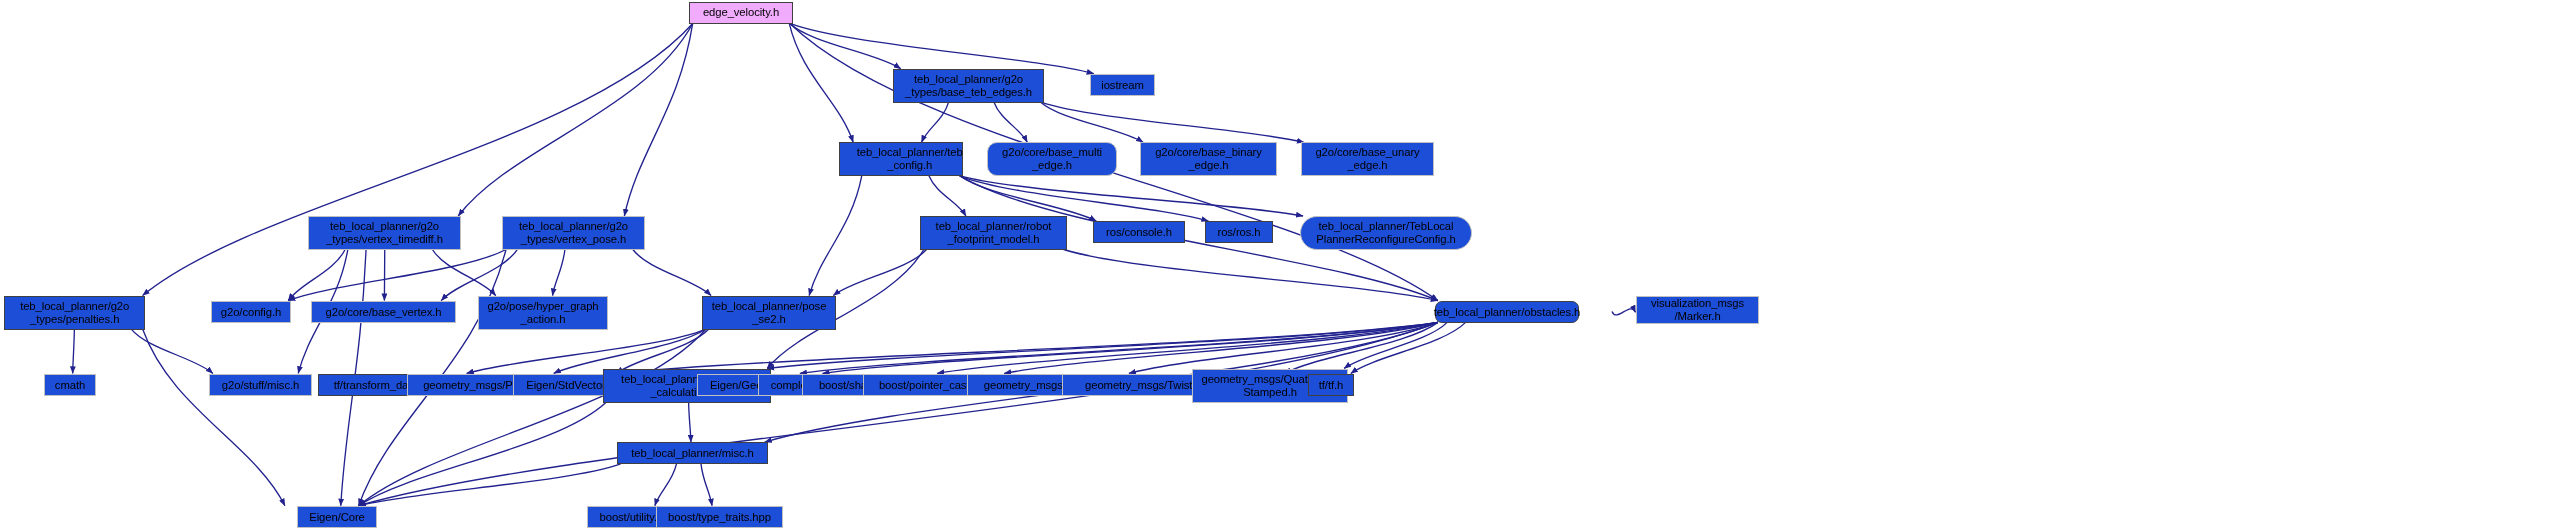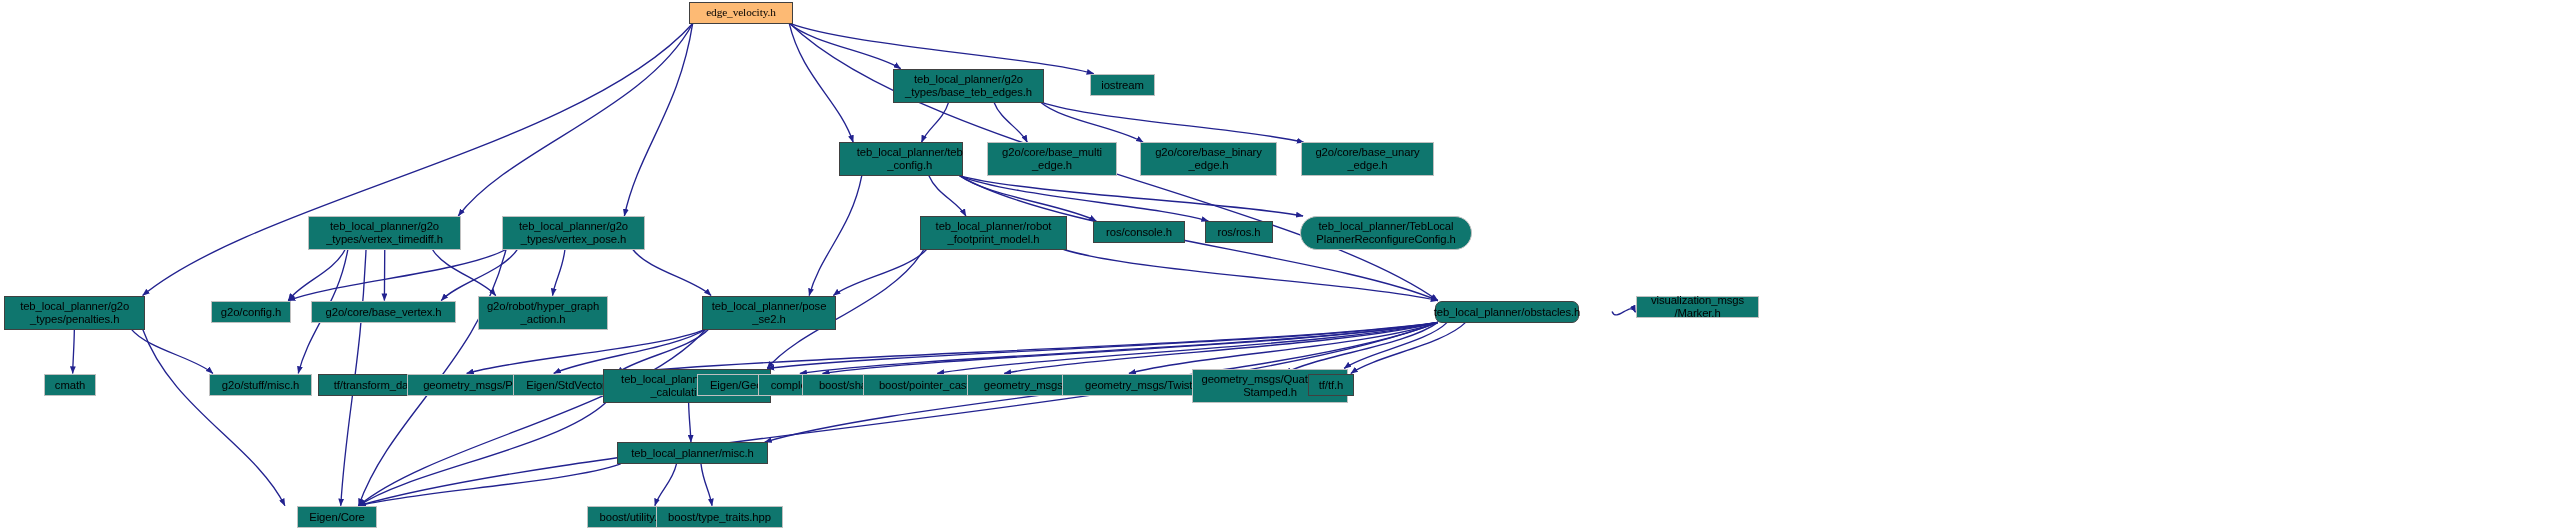--- a/index.html
+++ b/index.html
@@ -18,37 +18,36 @@
     width:2576px;height:530px;
     pointer-events:none;
   }
   .node{
     position:absolute;
     box-sizing:border-box;
     display:flex;
     align-items:center;
     justify-content:center;
     text-align:center;
-    background:#0f766e;
+    background:#1d4ed8;
     border:0.8px solid #c0c0c0;
     color:#000000;
     font-size:11.3px;
     line-height:12.6px;
     letter-spacing:-0.1px;
     white-space:pre-line;
     padding:0 2.5px;
     z-index:5;
   }
   .node.bold{
     border:1.7px solid #404040;
   }
   .node.root{
-    background:#fdba74;
+    background:#f0abfc;
     border:1.7px solid #404040;
-    font-family:Liberation Serif, serif;
   }
 </style>
 </head>
 <body>
 
 <div id="canvas">
   <svg id="edges" xmlns="http://www.w3.org/2000/svg" viewBox="0 0 3074 633" width="2576" height="530">
     <defs>
       <marker id="arrow" markerWidth="9" markerHeight="7" refX="8.5" refY="3.5" orient="auto" markerUnits="userSpaceOnUse">
         <path d="M0,0 L9,3.5 L0,7 z" fill="#22228f"></path>
@@ -112,46 +111,46 @@
         <path d="M740,554 C677.4,576.5 495.23400000000004,586.5 427,604" fill="none" stroke="#22228f" stroke-width="1.6" marker-end="url(#arrow)"></path>
       </g>
   </svg>
   <div id="node-layer">
       <div class="node root" style="left: 689px; top: 1.7px; width: 104px; height: 22px;">edge_velocity.h</div>
       <div class="node bold" style="left: 893px; top: 69px; width: 151px; height: 34px;">teb_local_planner/g2o
 _types/base_teb_edges.h</div>
       <div class="node" style="left: 1090px; top: 74px; width: 65px; height: 22px;">iostream</div>
       <div class="node bold" style="left: 839px; top: 142px; width: 124px; height: 34px; padding-left: 20px;">teb_local_planner/teb
 _config.h</div>
-      <div class="node" style="left: 987px; top: 142px; width: 130px; height: 34px;">g2o/core/base_multi
+      <div class="node" style="left: 987px; top: 142px; width: 130px; height: 34px; border-radius: 10px;">g2o/core/base_multi
 _edge.h</div>
       <div class="node" style="left: 1140px; top: 142px; width: 137px; height: 34px;">g2o/core/base_binary
 _edge.h</div>
       <div class="node" style="left: 1301px; top: 142px; width: 133px; height: 34px;">g2o/core/base_unary
 _edge.h</div>
       <div class="node" style="left: 308px; top: 216px; width: 153px; height: 34px;">teb_local_planner/g2o
 _types/vertex_timediff.h</div>
       <div class="node" style="left: 502px; top: 216px; width: 143px; height: 34px;">teb_local_planner/g2o
 _types/vertex_pose.h</div>
       <div class="node bold" style="left: 920px; top: 216px; width: 147px; height: 34px;">teb_local_planner/robot
 _footprint_model.h</div>
       <div class="node bold" style="left: 1093px; top: 221px; width: 92px; height: 22px; text-align: center;">ros/console.h</div>
       <div class="node bold" style="left: 1205px; top: 221px; width: 68px; height: 22px;">ros/ros.h</div>
       <div class="node" style="left: 1300px; top: 216px; width: 172px; height: 34px; border-radius: 17px;">teb_local_planner/TebLocal
 PlannerReconfigureConfig.h</div>
       <div class="node bold" style="left: 4.2px; top: 296px; width: 141px; height: 34px;">teb_local_planner/g2o
 _types/penalties.h</div>
       <div class="node" style="left: 211px; top: 301px; width: 80px; height: 22px;">g2o/config.h</div>
       <div class="node" style="left: 311px; top: 301px; width: 145px; height: 22px;">g2o/core/base_vertex.h</div>
-      <div class="node" style="left: 478px; top: 296px; width: 130px; height: 34px;">g2o/robot/hyper_graph
+      <div class="node" style="left: 478px; top: 296px; width: 130px; height: 34px;">g2o/pose/hyper_graph
 _action.h</div>
       <div class="node bold" style="left: 702px; top: 296px; width: 134px; height: 34px;">teb_local_planner/pose
 _se2.h</div>
       <div class="node bold" style="left: 1435px; top: 301px; width: 144px; height: 22px; border-radius: 7px;">teb_local_planner/obstacles.h</div>
-      <div class="node" style="left: 1636px; top: 296px; width: 123px; height: 22px;">visualization_msgs
+      <div class="node" style="left: 1636px; top: 296px; width: 123px; height: 28px;">visualization_msgs
 /Marker.h</div>
       <div class="node" style="left: 44px; top: 374px; width: 52px; height: 22px;">cmath</div>
       <div class="node" style="left: 209px; top: 374px; width: 103px; height: 22px;">g2o/stuff/misc.h</div>
       <div class="node bold" style="left: 318px; top: 374px; width: 151px; height: 22px;">tf/transform_datatypes.h</div>
       <div class="node" style="left: 407px; top: 374px; width: 149px; height: 22px;">geometry_msgs/Pose.h</div>
       <div class="node" style="left: 513px; top: 374px; width: 106px; height: 22px;">Eigen/StdVector</div>
       <div class="node bold" style="left: 603px; top: 369px; width: 168px; height: 34px;">teb_local_planner/distance
 _calculations.h</div>
       <div class="node" style="left: 697px; top: 374px; width: 106px; height: 22px;">Eigen/Geometry</div>
       <div class="node" style="left: 758px; top: 374px; width: 67px; height: 22px;">complex</div>

